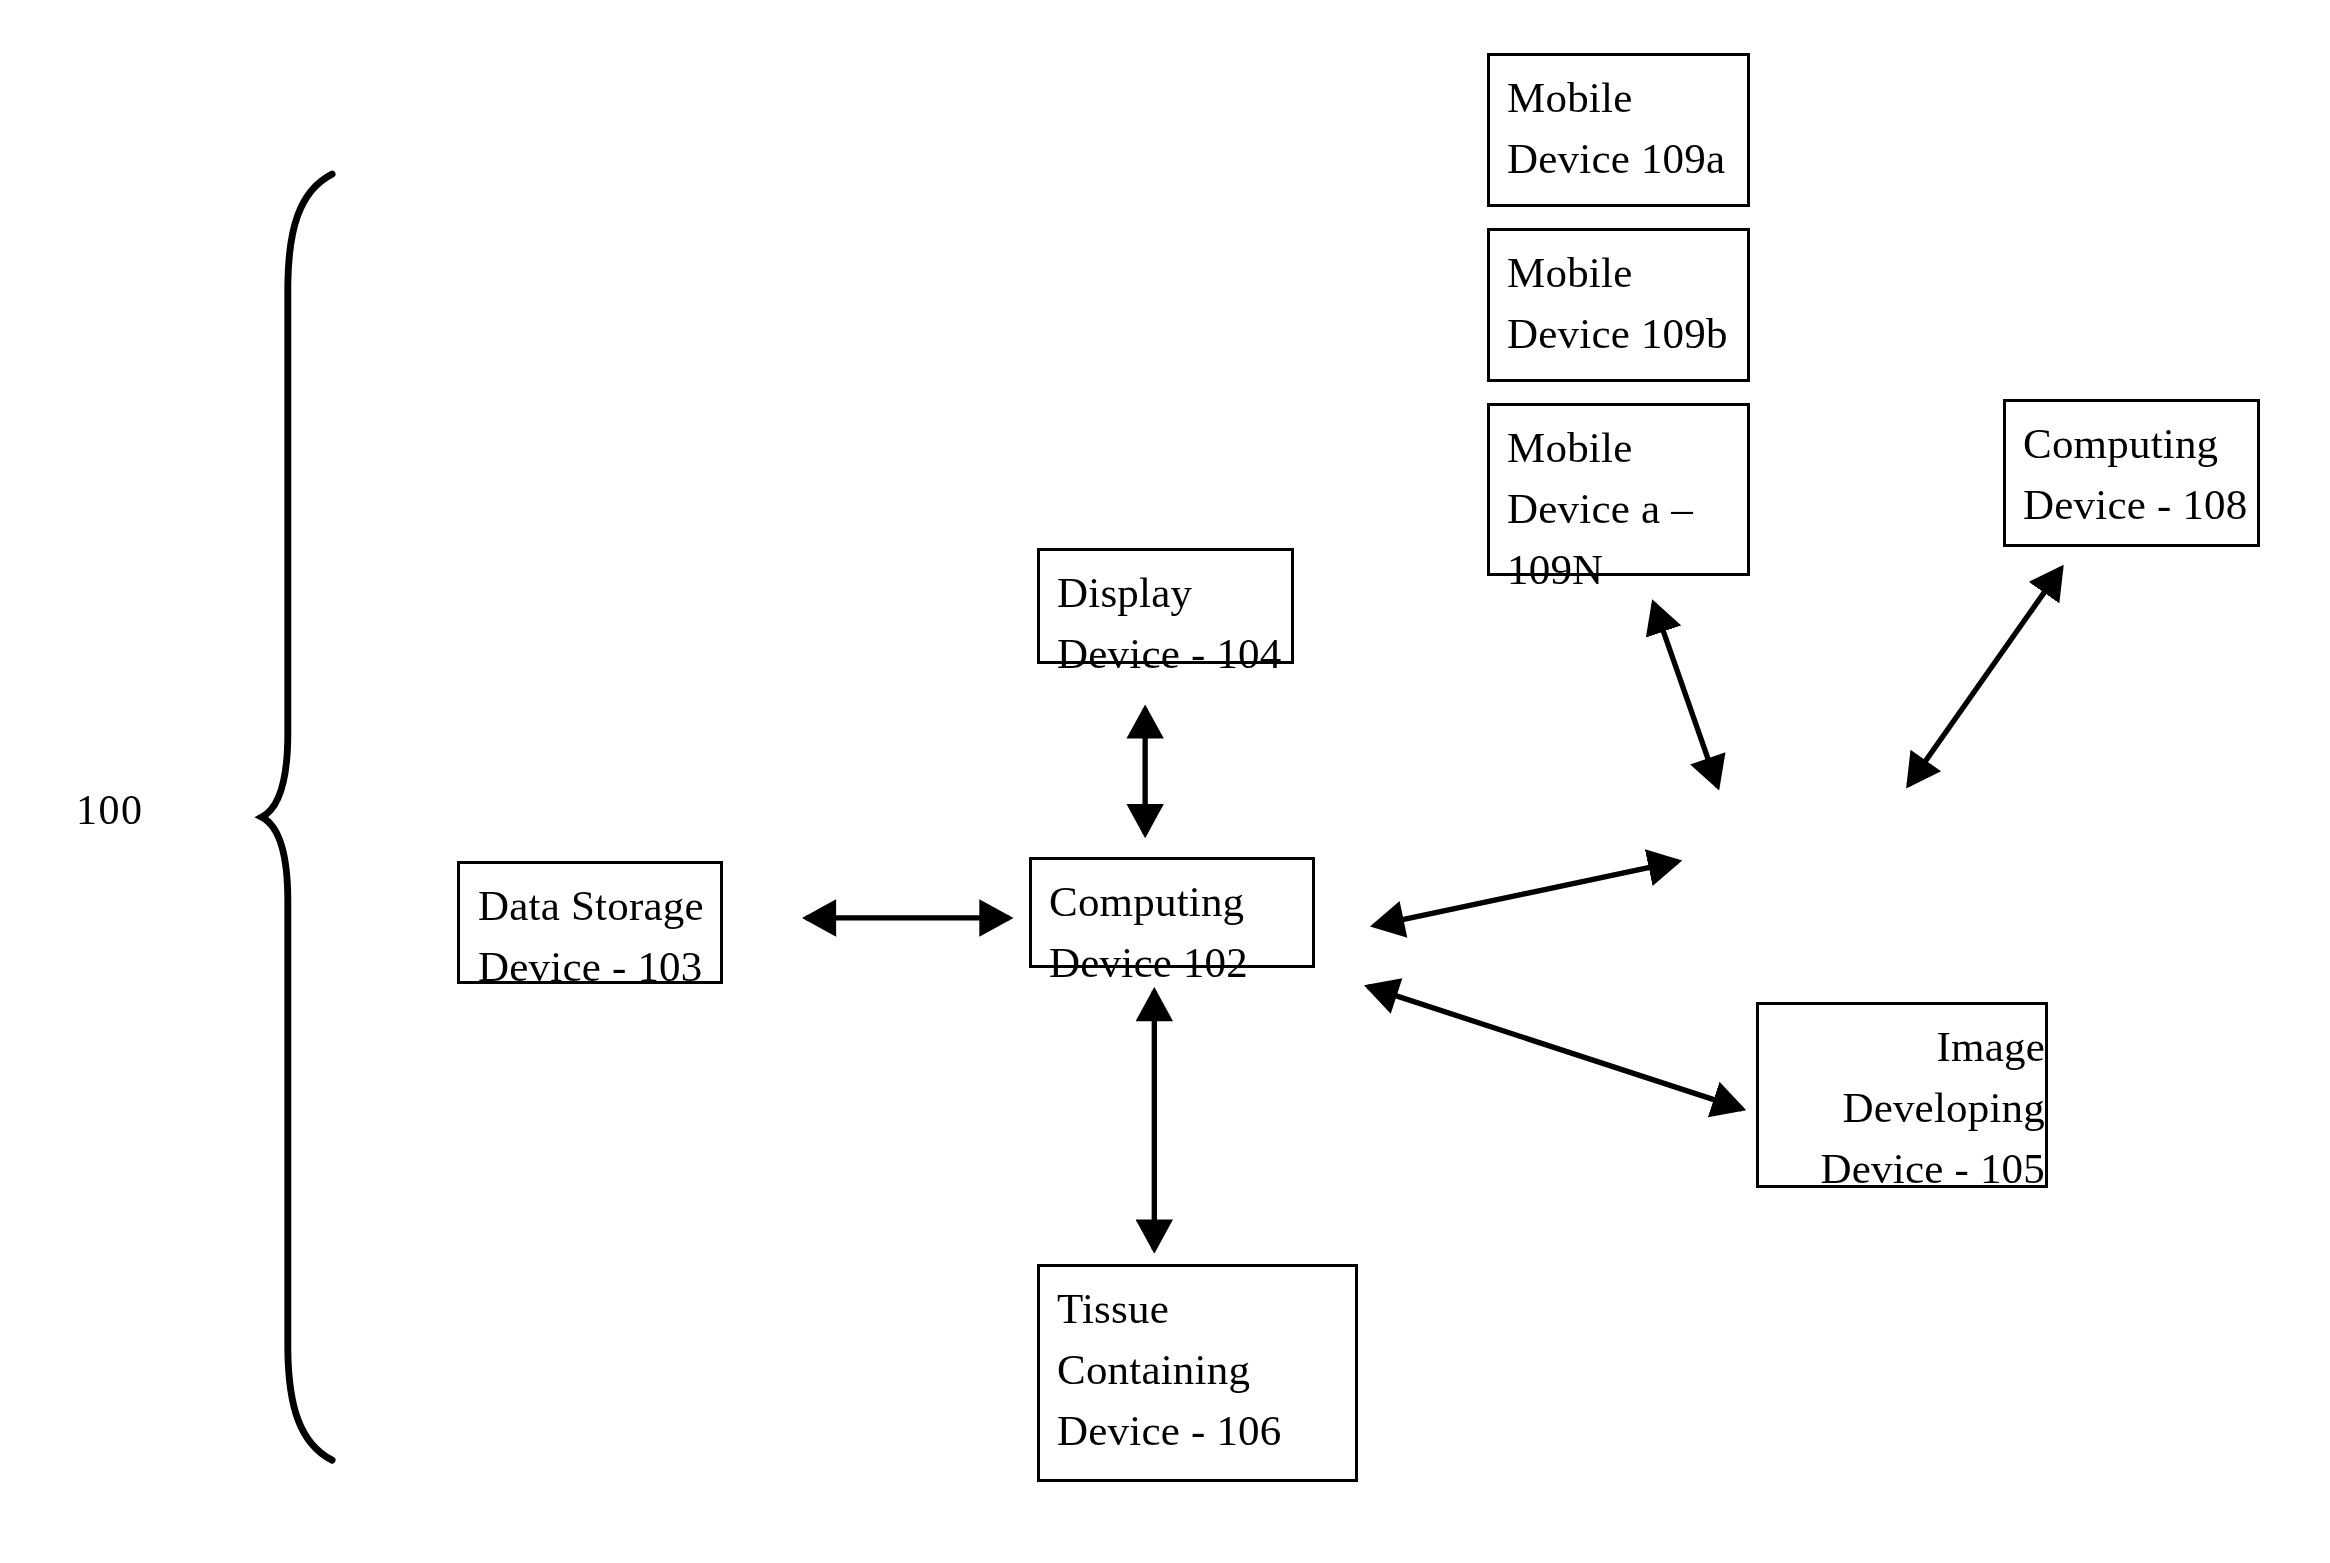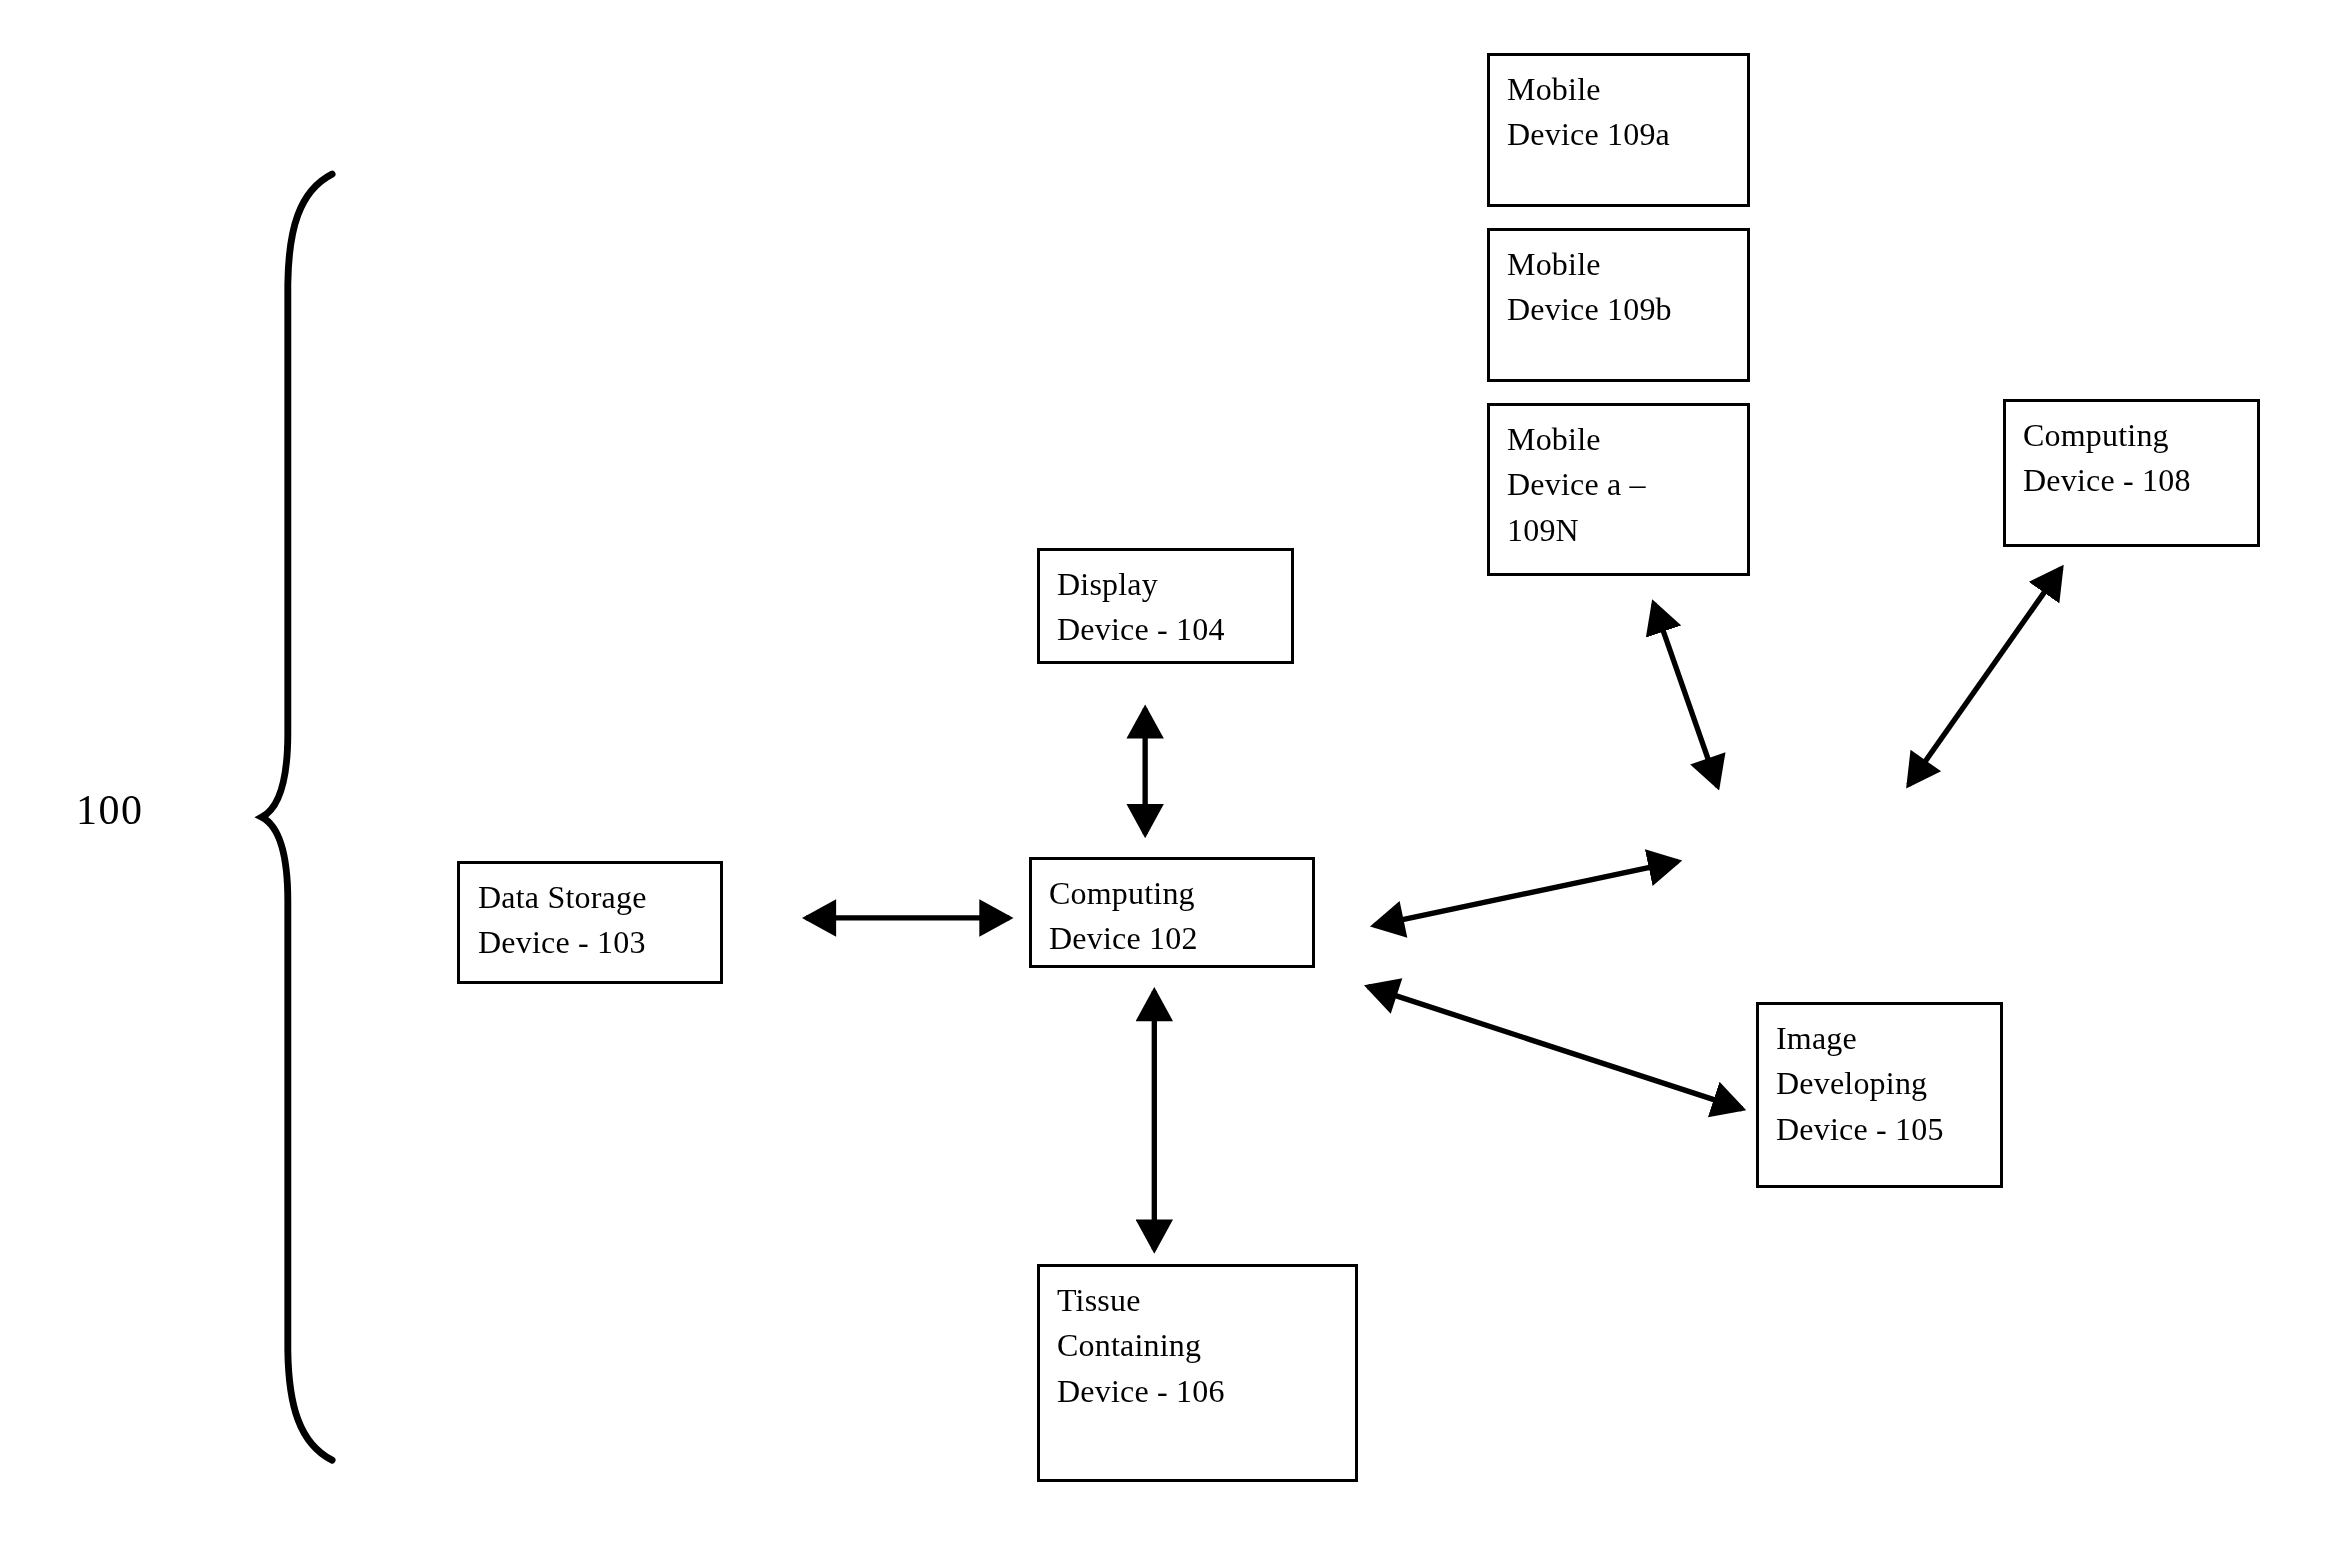--- a/index.html
+++ b/index.html
@@ -14,21 +14,21 @@
     background: #ffffff;
     overflow: hidden;
     font-family: "Liberation Serif", "DejaVu Serif", serif;
   }
   .node {
     position: absolute;
     box-sizing: border-box;
     border: 3.8px solid #000000;
     background: #ffffff;
     color: #000000;
-    font-size: 32px;
+    font-size: 43px;
     line-height: 1.42;
     padding: 10.7px 0 0 17px;
     white-space: pre-line;
     letter-spacing: 0.2px;
   }
   .fig-label {
     position: absolute;
     font-size: 42px;
     color: #000000;
     letter-spacing: 1.5px;
@@ -87,21 +87,21 @@
 Device a –
 109N</div>
   <div class="node" style="left: 2003px; top: 399px; width: 257px; height: 148px;">Computing
 Device - 108</div>
   <div class="node" style="left: 1037px; top: 548px; width: 257px; height: 116px;">Display
 Device - 104</div>
   <div class="node" style="left: 1029px; top: 857px; width: 286px; height: 111px;">Computing
 Device 102</div>
   <div class="node" style="left: 457px; top: 861px; width: 266px; height: 123px; padding-left: 18px;">Data Storage
 Device - 103</div>
-  <div class="node" style="left: 1756px; top: 1002px; width: 247px; height: 186px;">Image
+  <div class="node" style="left: 1756px; top: 1002px; width: 292px; height: 186px; text-align: right;">Image
 Developing
 Device - 105</div>
   <div class="node" style="left: 1037px; top: 1264px; width: 321px; height: 218px;">Tissue
 Containing
 Device - 106</div>
 
 </div>
 
 
 </body></html>

